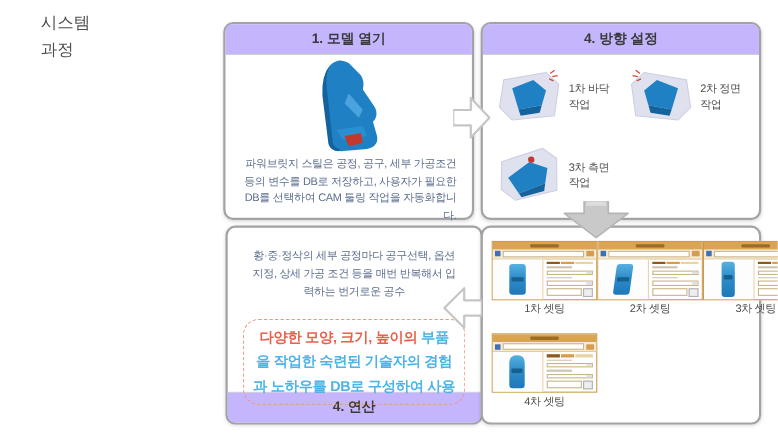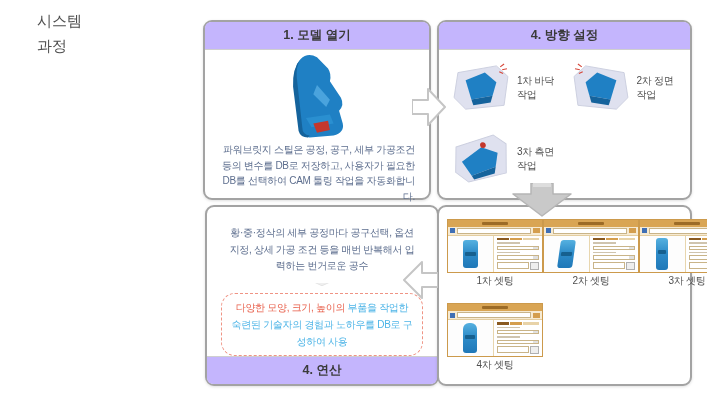--- a/index.html
+++ b/index.html
@@ -83,22 +83,22 @@
   .mw-input{flex:1;height:5px;border:1px solid #c9b488;background:#fff;}
   .mw-sbtn{width:7px;height:6px;border:1px solid #b0b0b0;background:#eee;}
   
   .problem{
     margin:18px 20px 0 20px;font-size:10px;color:#5d6e8e;line-height:1.65;
     text-align:center;letter-spacing:-0.3px;
   }
   .step-chevron{display:block;margin:8px auto 7px auto;}
   .solution-box{
     margin:0 14px;border:1.5px dashed #ef9384;border-radius:14px;
-    padding:5px 8px;font-size:10px;line-height:1.7;text-align:center;
-    letter-spacing:-0.3px;font-weight:400;
+    padding:5px 8px;font-size:13px;line-height:1.7;text-align:center;
+    letter-spacing:-0.3px;font-weight:700;
   }
   .sol-red{color:#e8604c;}
   .sol-blue{color:#4cb4e7;}
   
   .flow-arrow{position:absolute;z-index:6;}
   #arrowRight{left:412px;top:84px;}
   #arrowDown{left:511px;top:183px;}
   #arrowLeft{left:402px;top:257px;}
 </style>
 </head>

